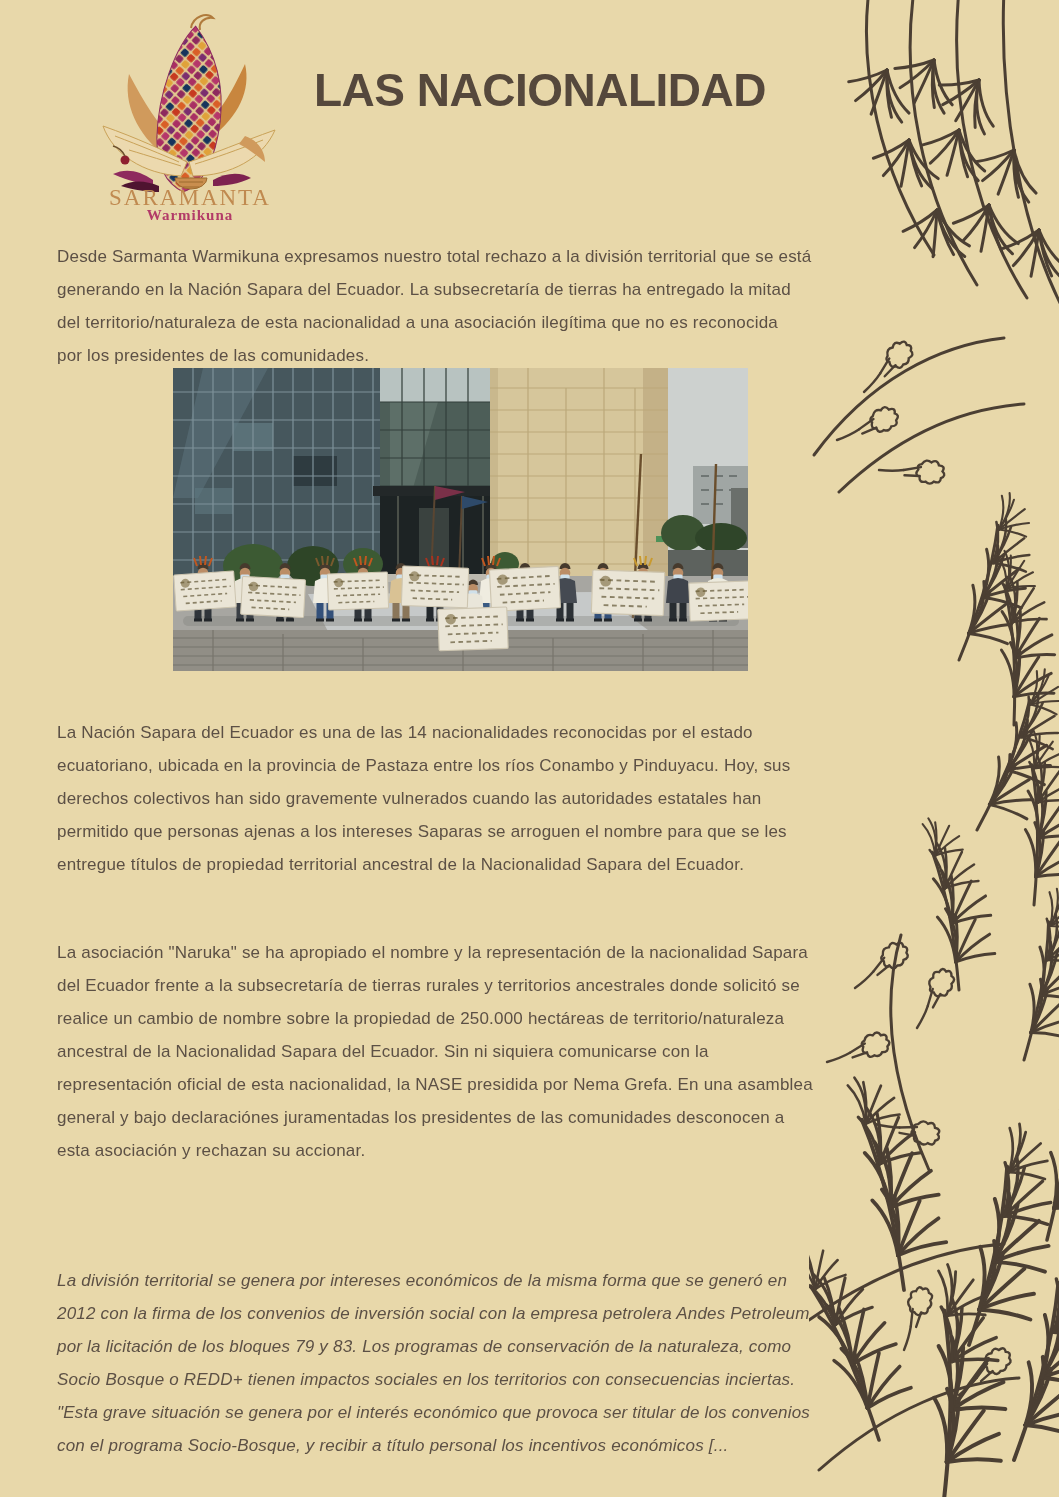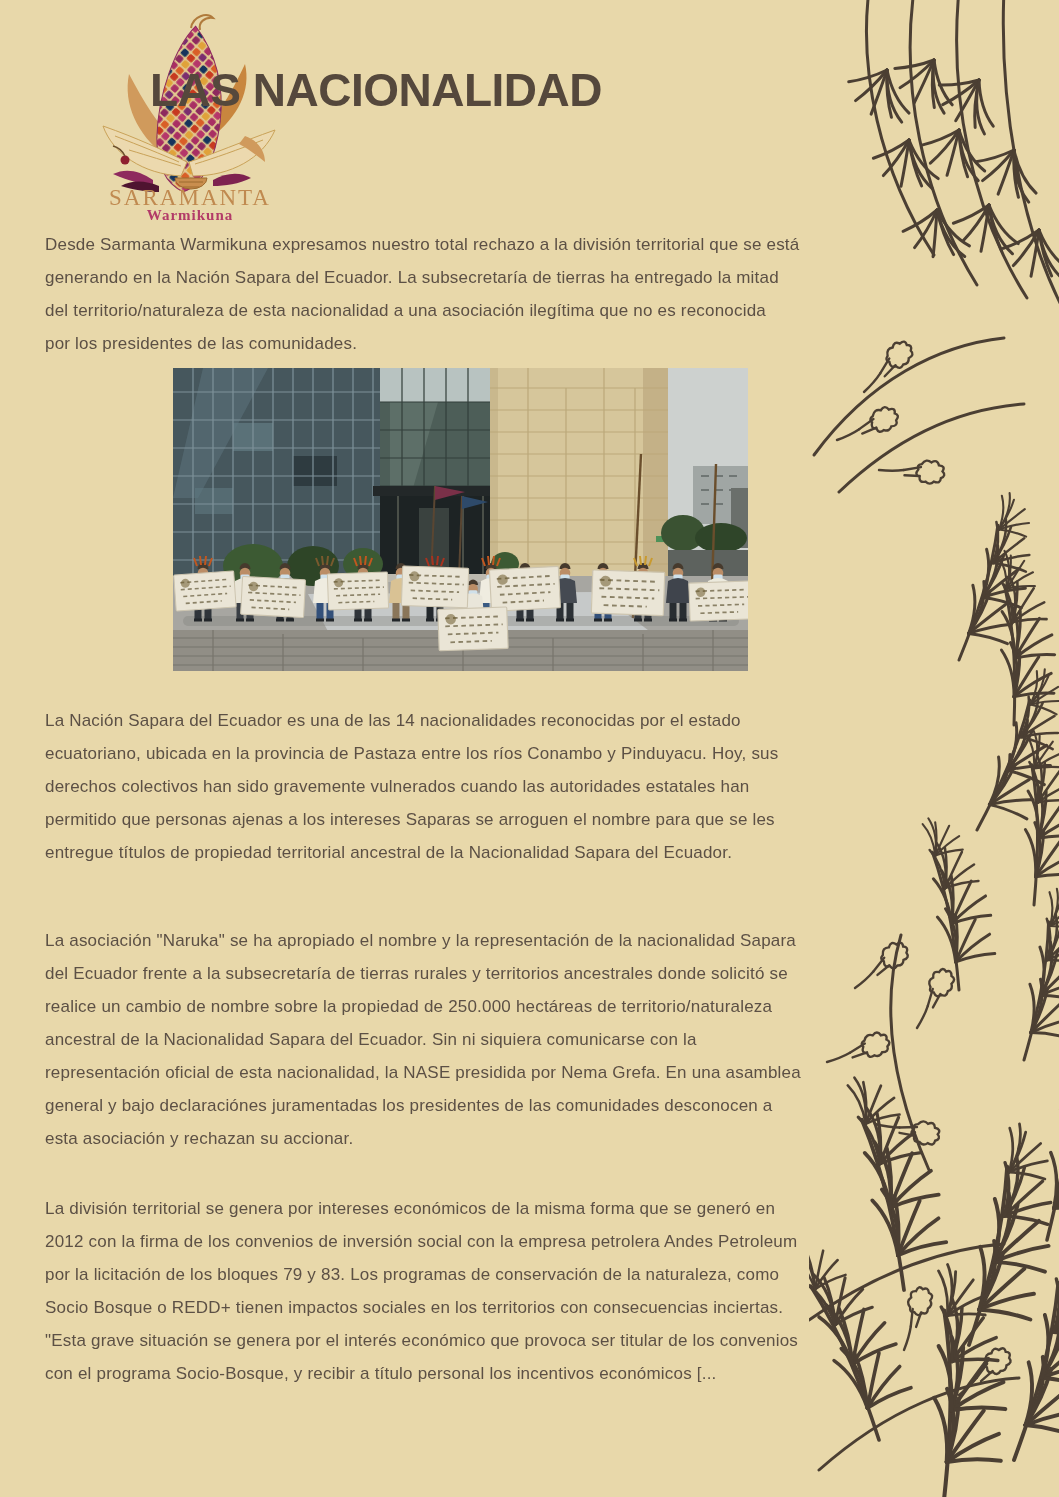--- a/index.html
+++ b/index.html
@@ -7,32 +7,33 @@
     position:relative;
     width:1059px;height:1497px;
     background:#e8d8aa;
     overflow:hidden;
     font-family:"Liberation Sans",sans-serif;
   }
   .botanical{position:absolute;top:0;right:0;pointer-events:none;}
   .logo{position:absolute;left:95px;top:8px;}
   .title{
     position:absolute;left:150px;top:58px;width:780px;
+    text-align:center;
     font-size:46px;line-height:64px;font-weight:bold;
     color:#55483c;letter-spacing:-0.5px;margin:0;
   }
   .para{
     position:absolute;left:45px;width:800px;
     font-size:17px;line-height:33px;letter-spacing:0.2px;
-    color:#5c5045;white-space:pre-line;margin:0;
+    color:#5c5045;white-space:pre-line;margin:12px;
   }
   .p1{top:228px;}
   .p2{top:704px;}
   .p3{top:924px;}
-  .p4{top:1192px;}
+  .p4{top:1252px;font-style:italic;}
   .photo{position:absolute;left:173px;top:368px;}
 </style>
 </head>
 <body>
 
 <div class="page">
 
   <svg class="botanical" width="250" height="1497" viewBox="0 0 250 1497" fill="none" stroke="#4b3f33" stroke-width="3" stroke-linecap="round">
     <defs>
       <g id="bunch">

